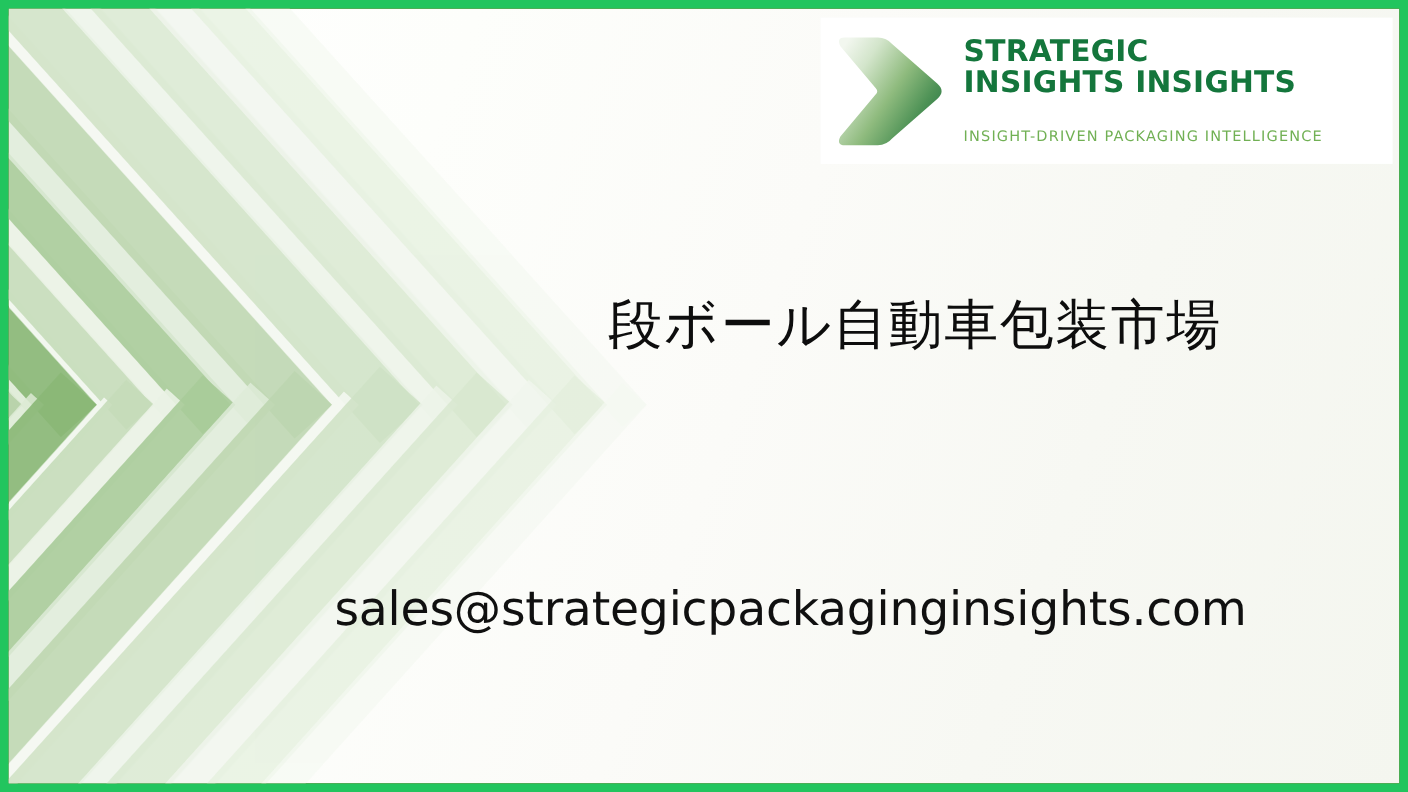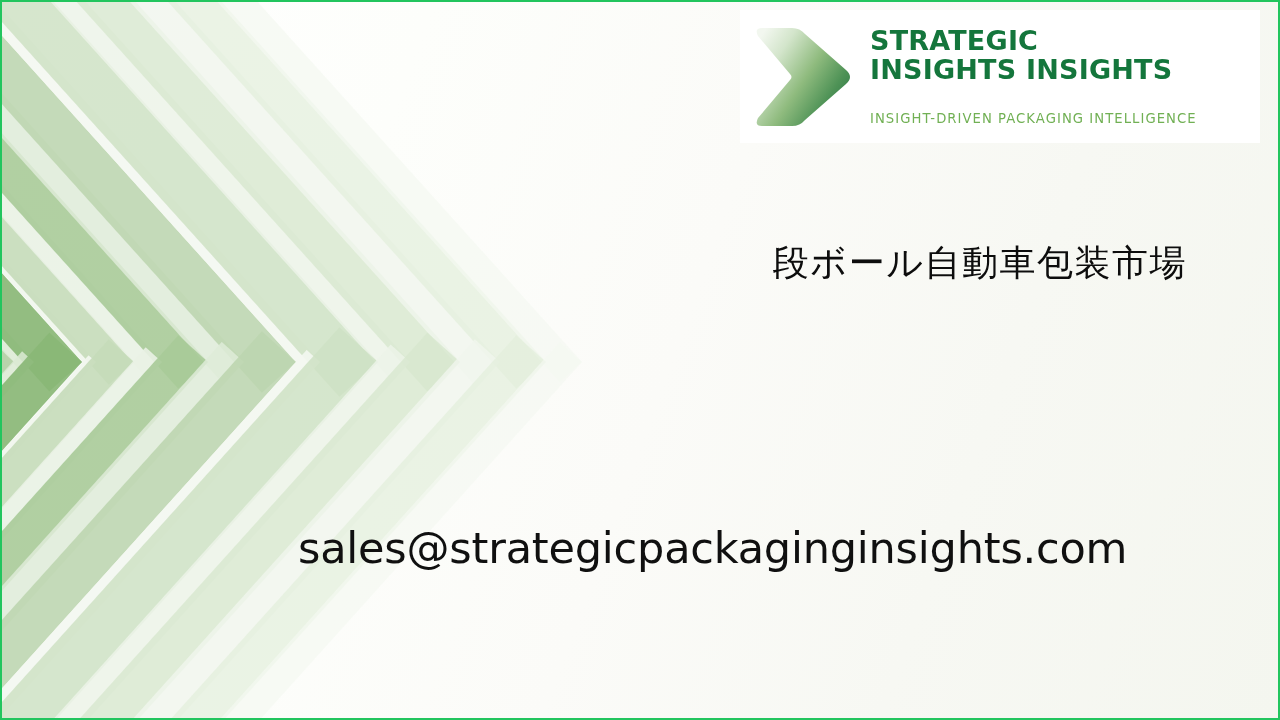--- a/index.html
+++ b/index.html
@@ -7,21 +7,21 @@
     padding: 0;
     background: #787878;
   }
   #slide {
     position: relative;
     width: 1280px;
     height: 720px;
     overflow: hidden;
     background: #c2410c;
     box-sizing: border-box;
-    border: 2px solid #22c55e;
+    border: 8px solid #22c55e;
     font-family: "DejaVu Sans", "Liberation Sans", sans-serif;
   }
 
   
   .bg-wash {
     position: absolute;
     inset: 0;
     background:
       linear-gradient(110deg,
         #ffffff 0%,
@@ -91,30 +91,29 @@
     font-size: 13.2px;
     color: #71b054;
     letter-spacing: 1.05px;
     white-space: nowrap;
   }
 
   
   .slide-title {
     position: absolute;
     left: 545px;
-    top: 240px;
+    top: 260px;
     width: 640px;
     font-family: "DejaVu Sans", "Liberation Sans", sans-serif;
-    font-size: 36px;
+    font-size: 49px;
     font-weight: 500;
     color: #0d0d0d;
     letter-spacing: 1.5px;
     line-height: 1.15;
     white-space: nowrap;
-    text-align: right;
   }
   .slide-email {
     position: absolute;
     left: 296px;
     top: 521px;
     font-family: "DejaVu Sans", "Liberation Sans", sans-serif;
     font-size: 43px;
     font-weight: 400;
     color: #101010;
     letter-spacing: -0.2px;

